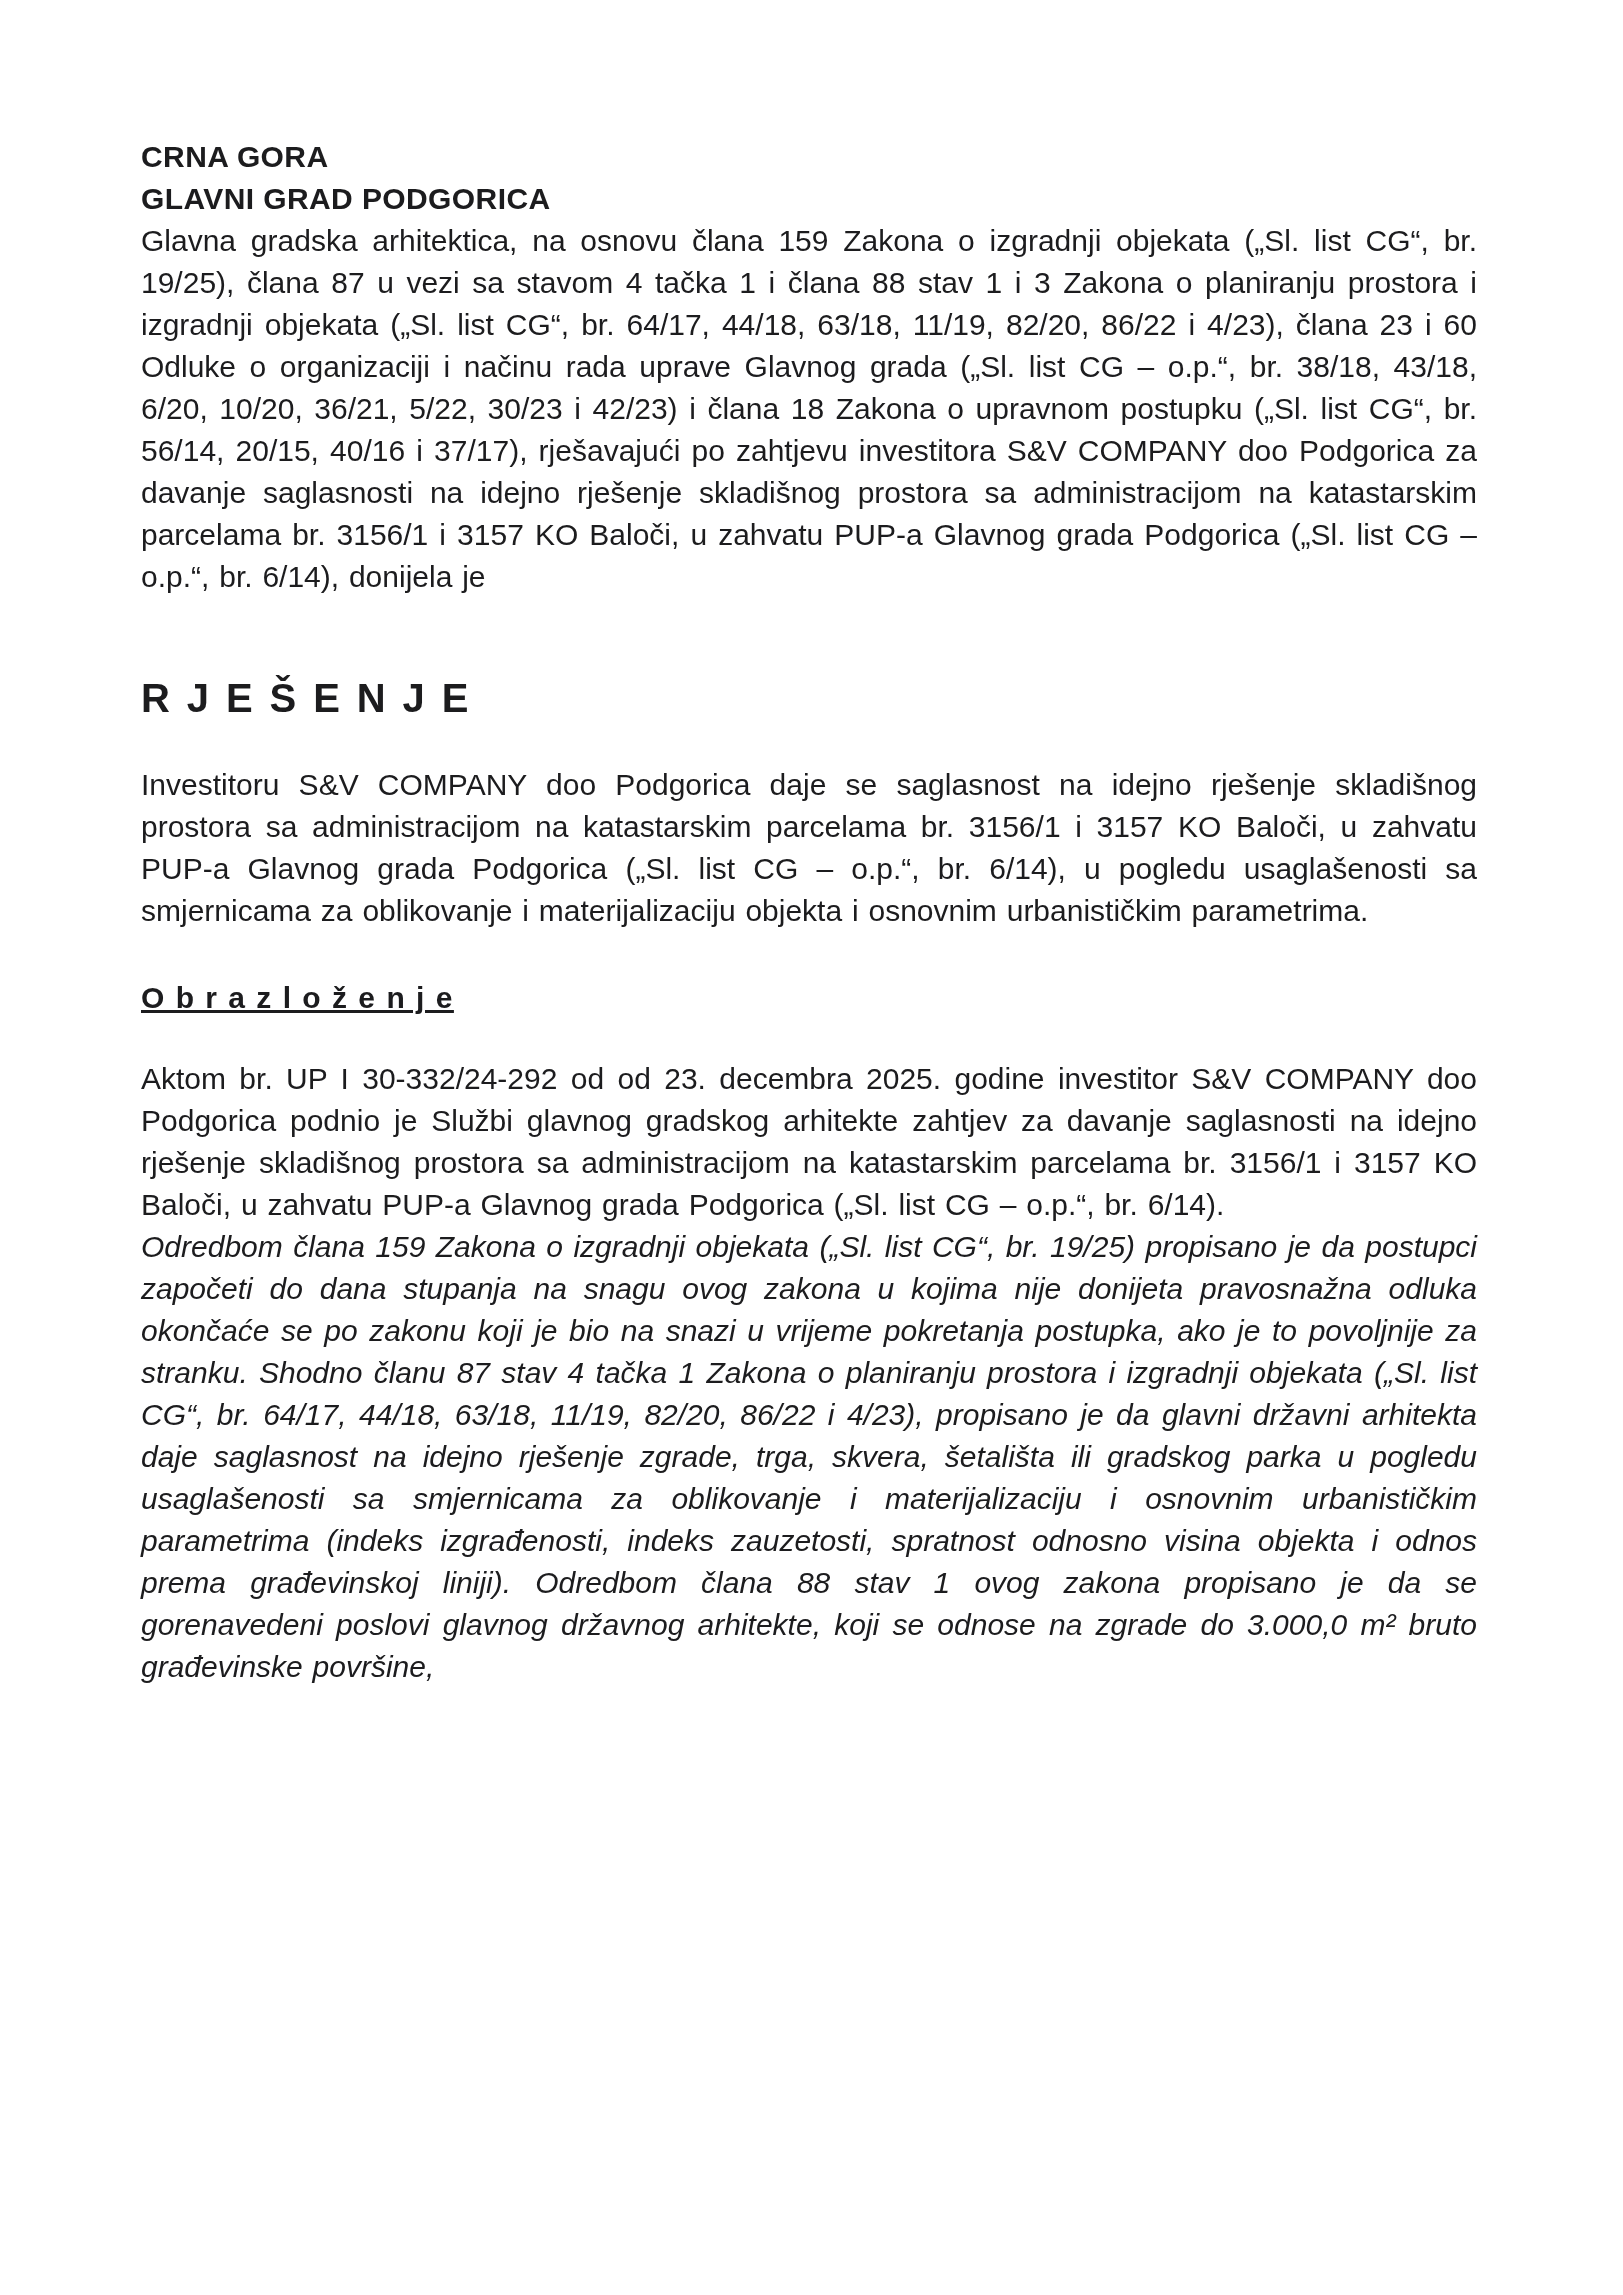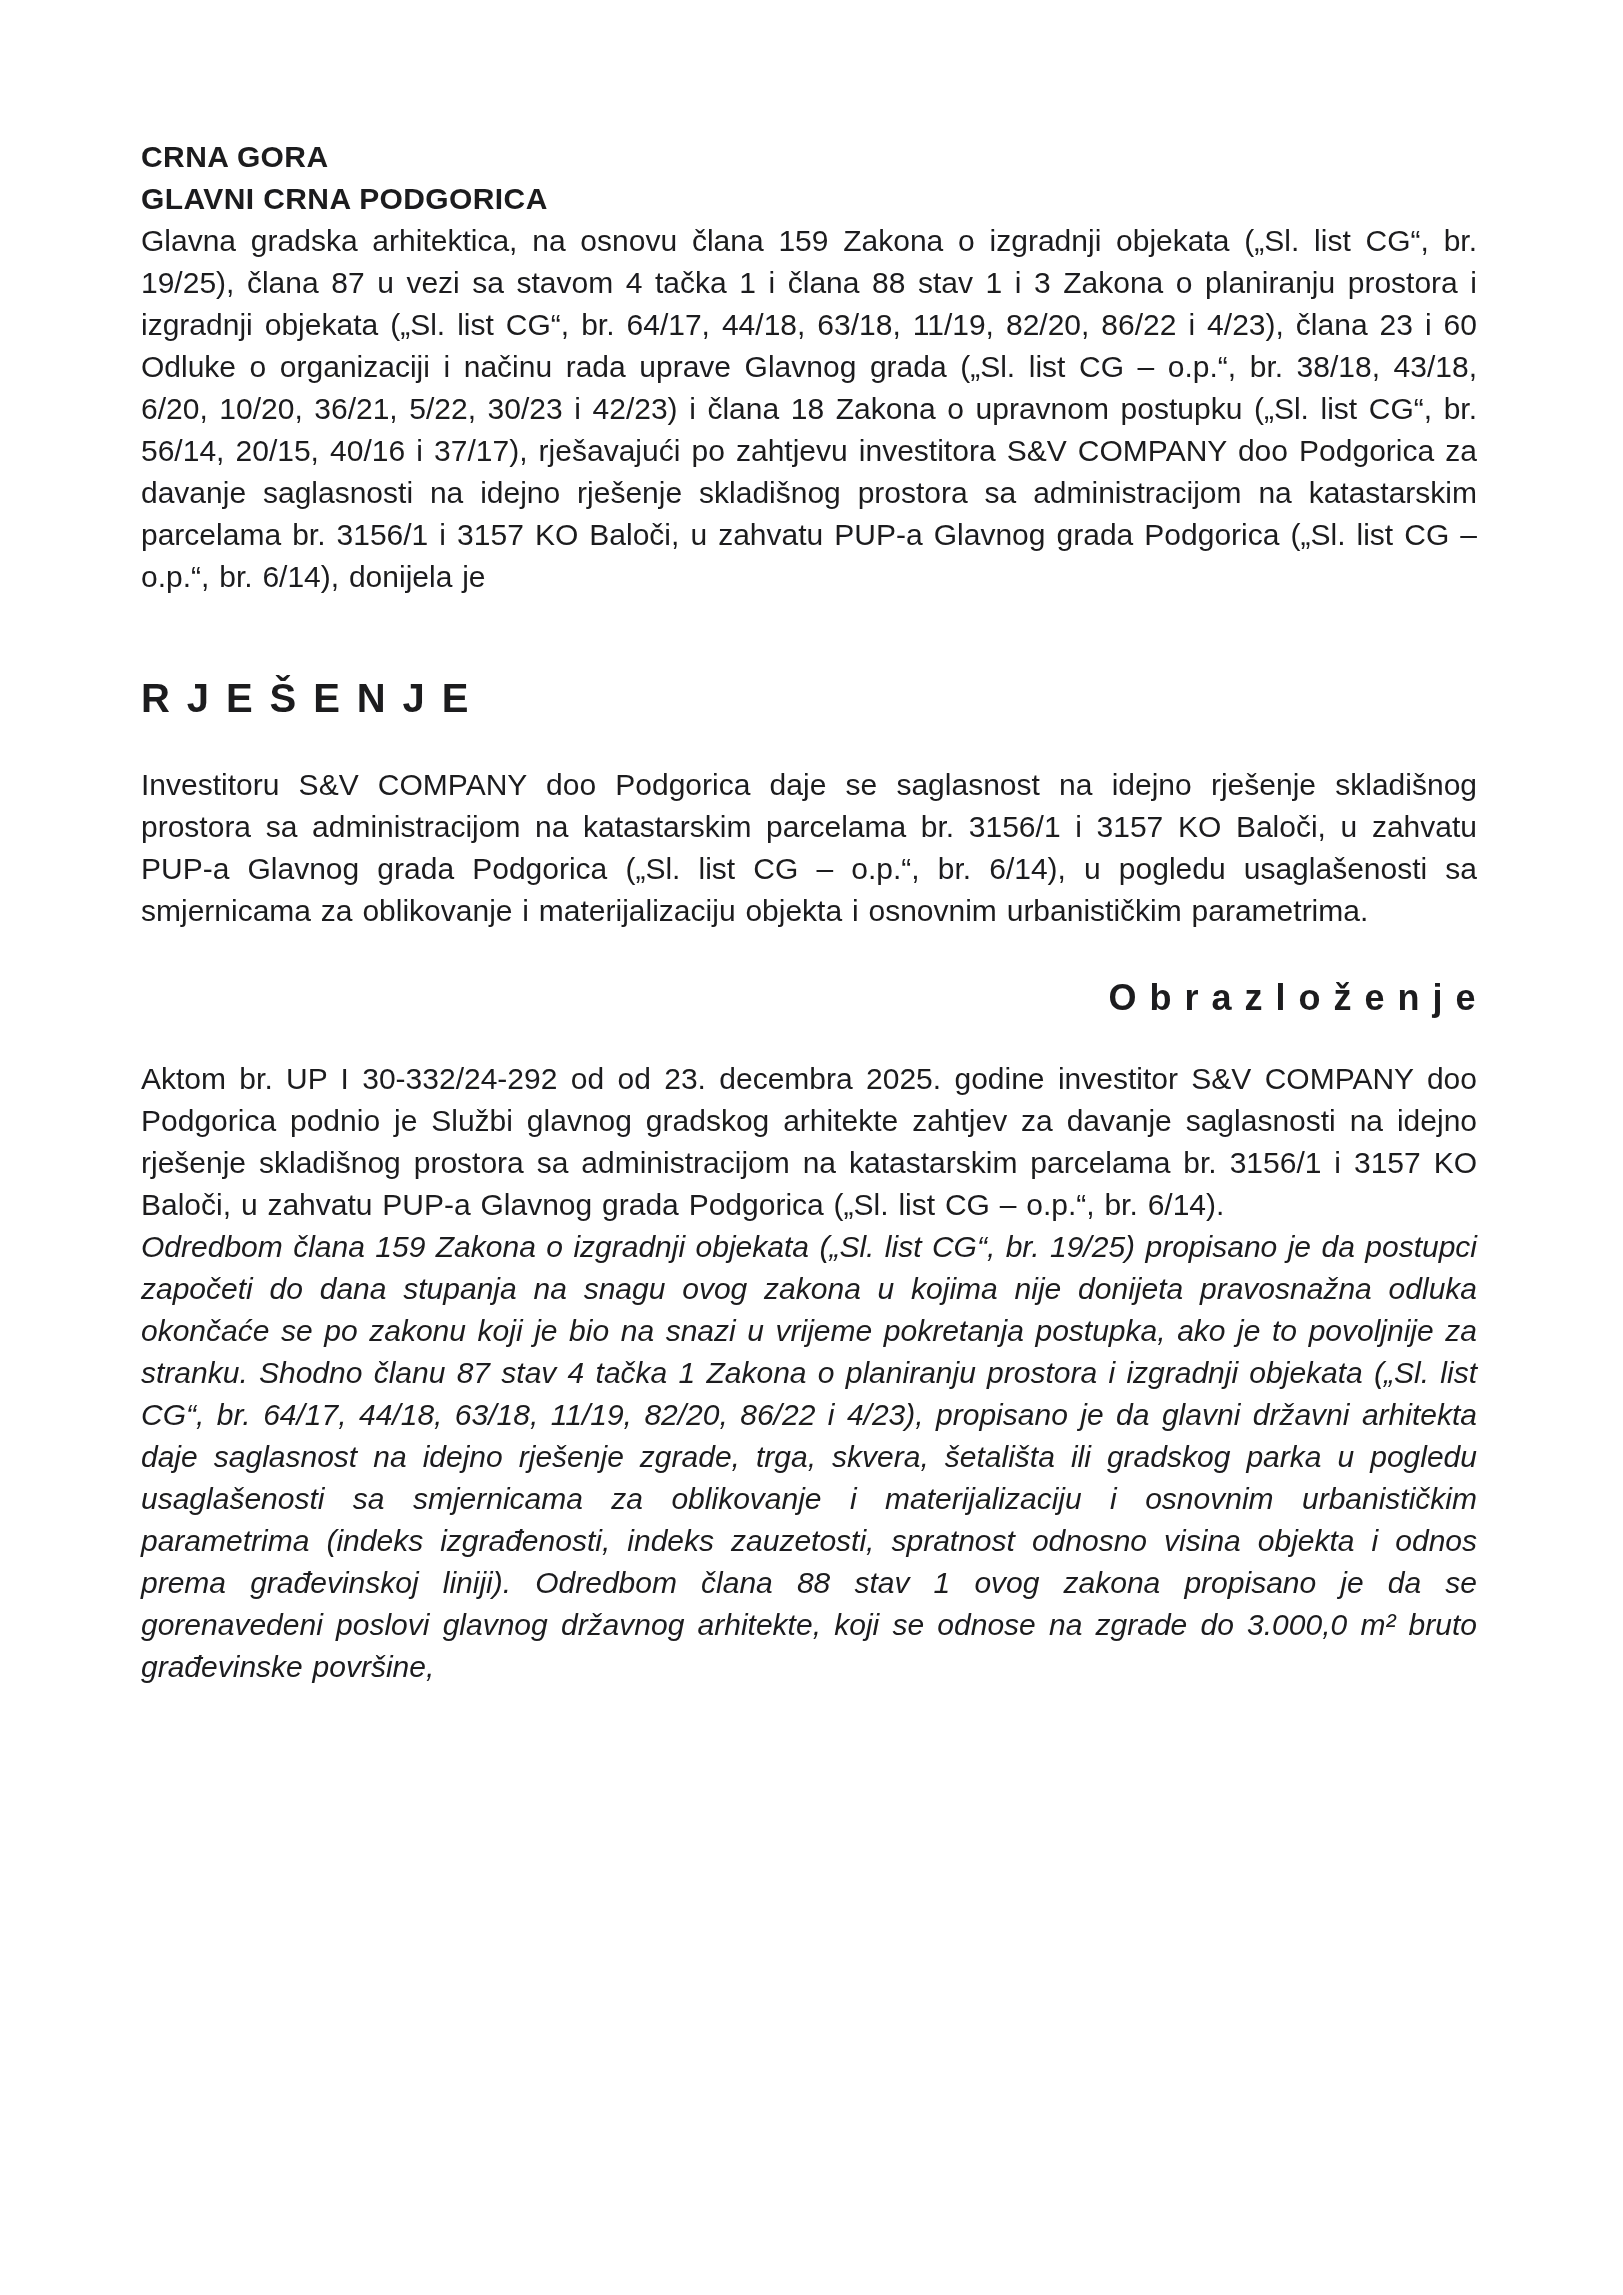--- a/index.html
+++ b/index.html
@@ -50,39 +50,40 @@
   }
   h1.decision-heading {
     margin: 80px 0 46px 0;
     font-size: 40px;
     line-height: 40px;
     font-weight: bold;
     letter-spacing: 2.9px;
   }
   h2.explanation-heading {
     margin: 50px 0 44px 0;
-    font-size: 36px;
+    font-size: 30px;
     line-height: 32px;
     font-weight: bold;
-    text-align: right;
+    text-align: left;
     letter-spacing: 1.5px;
+    text-decoration: underline;
   }
   .explanation-paragraph-2 {
     margin-top: 50px;
     font-style: italic;
   }
 </style>
 </head>
 <body>
 
 <div class="page">
 
   <div class="org-header">
     <p>CRNA GORA</p>
-    <p>GLAVNI CRNA PODGORICA</p>
+    <p>GLAVNI GRAD PODGORICA</p>
   </div>
 
 
   <p class="body-text intro-paragraph">Glavna gradska arhitektica, na osnovu člana 159 Zakona o izgradnji objekata („Sl. list CG“, br. 19/25), člana 87 u vezi sa stavom 4 tačka 1 i člana 88 stav 1 i 3 Zakona o planiranju prostora i izgradnji objekata („Sl. list CG“, br. 64/17, 44/18, 63/18, 11/19, 82/20, 86/22 i 4/23), člana 23 i 60 Odluke o organizaciji i načinu rada uprave Glavnog grada („Sl. list CG – o.p.“, br. 38/18, 43/18, 6/20, 10/20, 36/21, 5/22, 30/23 i 42/23) i člana 18 Zakona o upravnom postupku („Sl. list CG“, br. 56/14, 20/15, 40/16 i 37/17), rješavajući po zahtjevu investitora S&amp;V COMPANY doo Podgorica za davanje saglasnosti na idejno rješenje skladišnog prostora sa administracijom na katastarskim parcelama br. 3156/1 i 3157 KO Baloči, u zahvatu PUP-a Glavnog grada Podgorica („Sl. list CG – o.p.“, br. 6/14), donijela je</p>
 
   <h1 class="decision-heading">R J E Š E N J E</h1>
 
   <p class="body-text decision-paragraph">Investitoru S&amp;V COMPANY doo Podgorica daje se saglasnost na idejno rješenje skladišnog prostora sa administracijom na katastarskim parcelama br. 3156/1 i 3157 KO Baloči, u zahvatu PUP-a Glavnog grada Podgorica („Sl. list CG – o.p.“, br. 6/14), u pogledu usaglašenosti sa smjernicama za oblikovanje i materijalizaciju objekta i osnovnim urbanističkim parametrima.</p>
 
   <h2 class="explanation-heading">O b r a z l o ž e n j e</h2>

